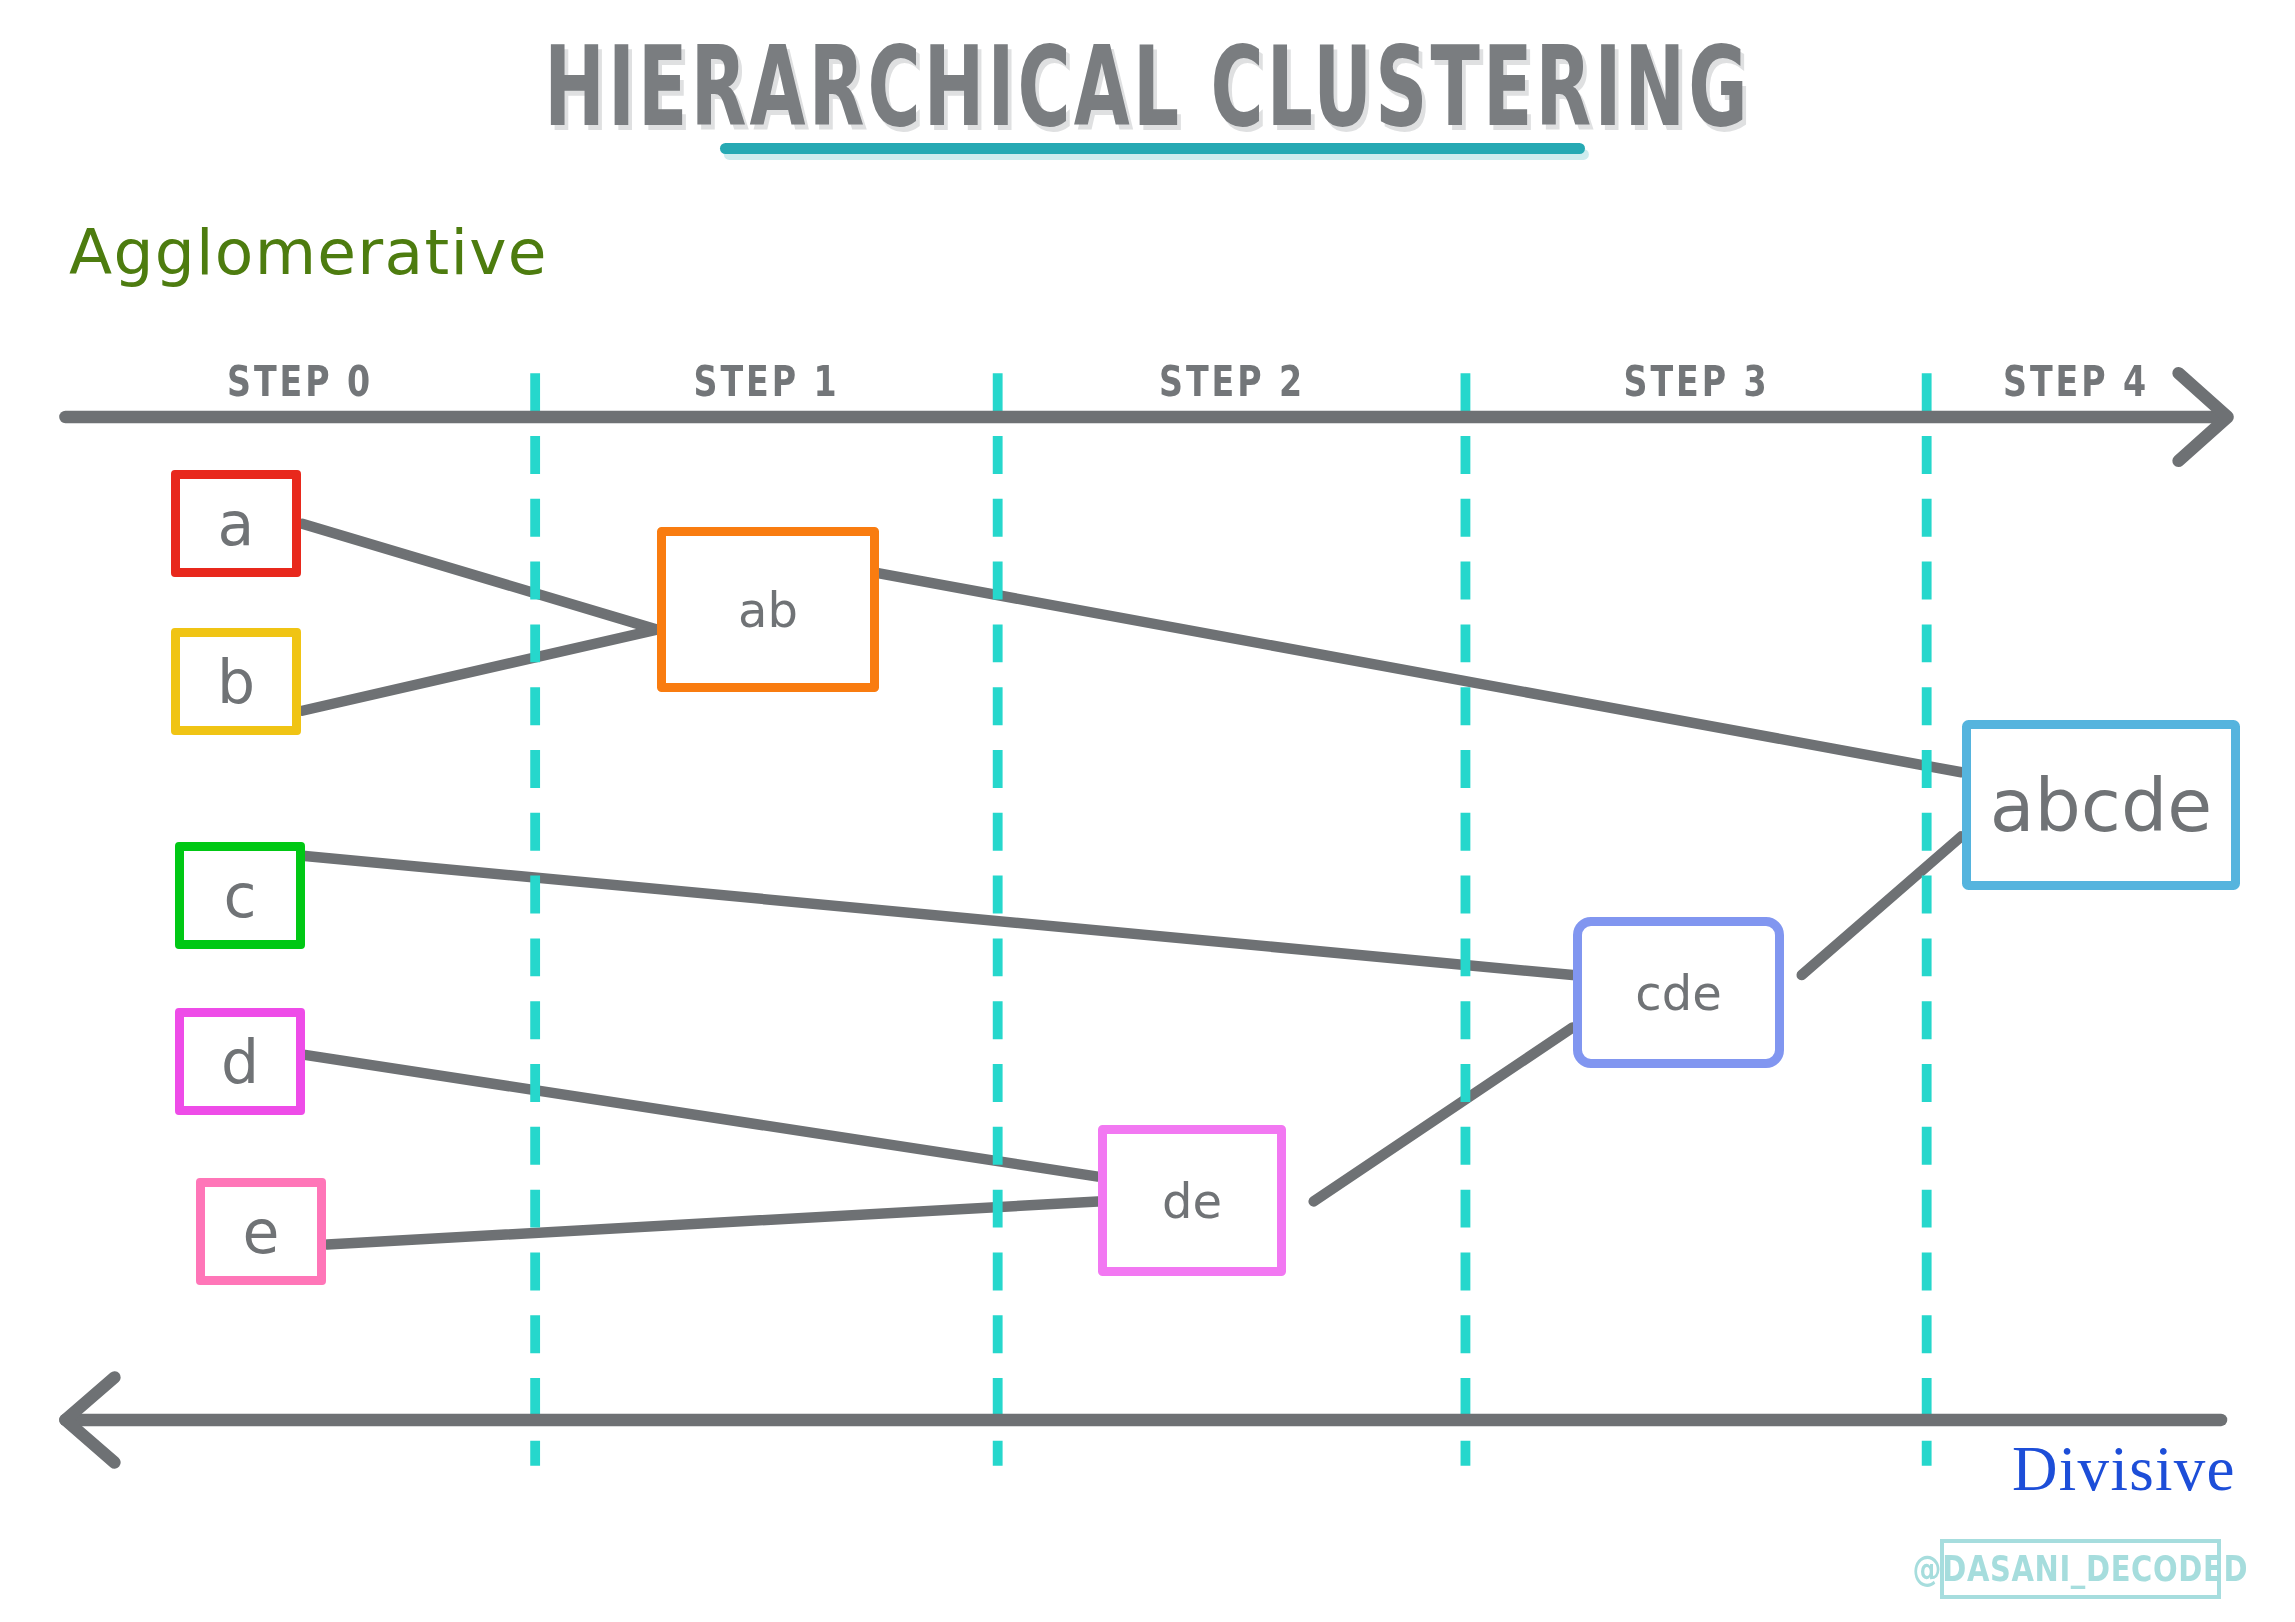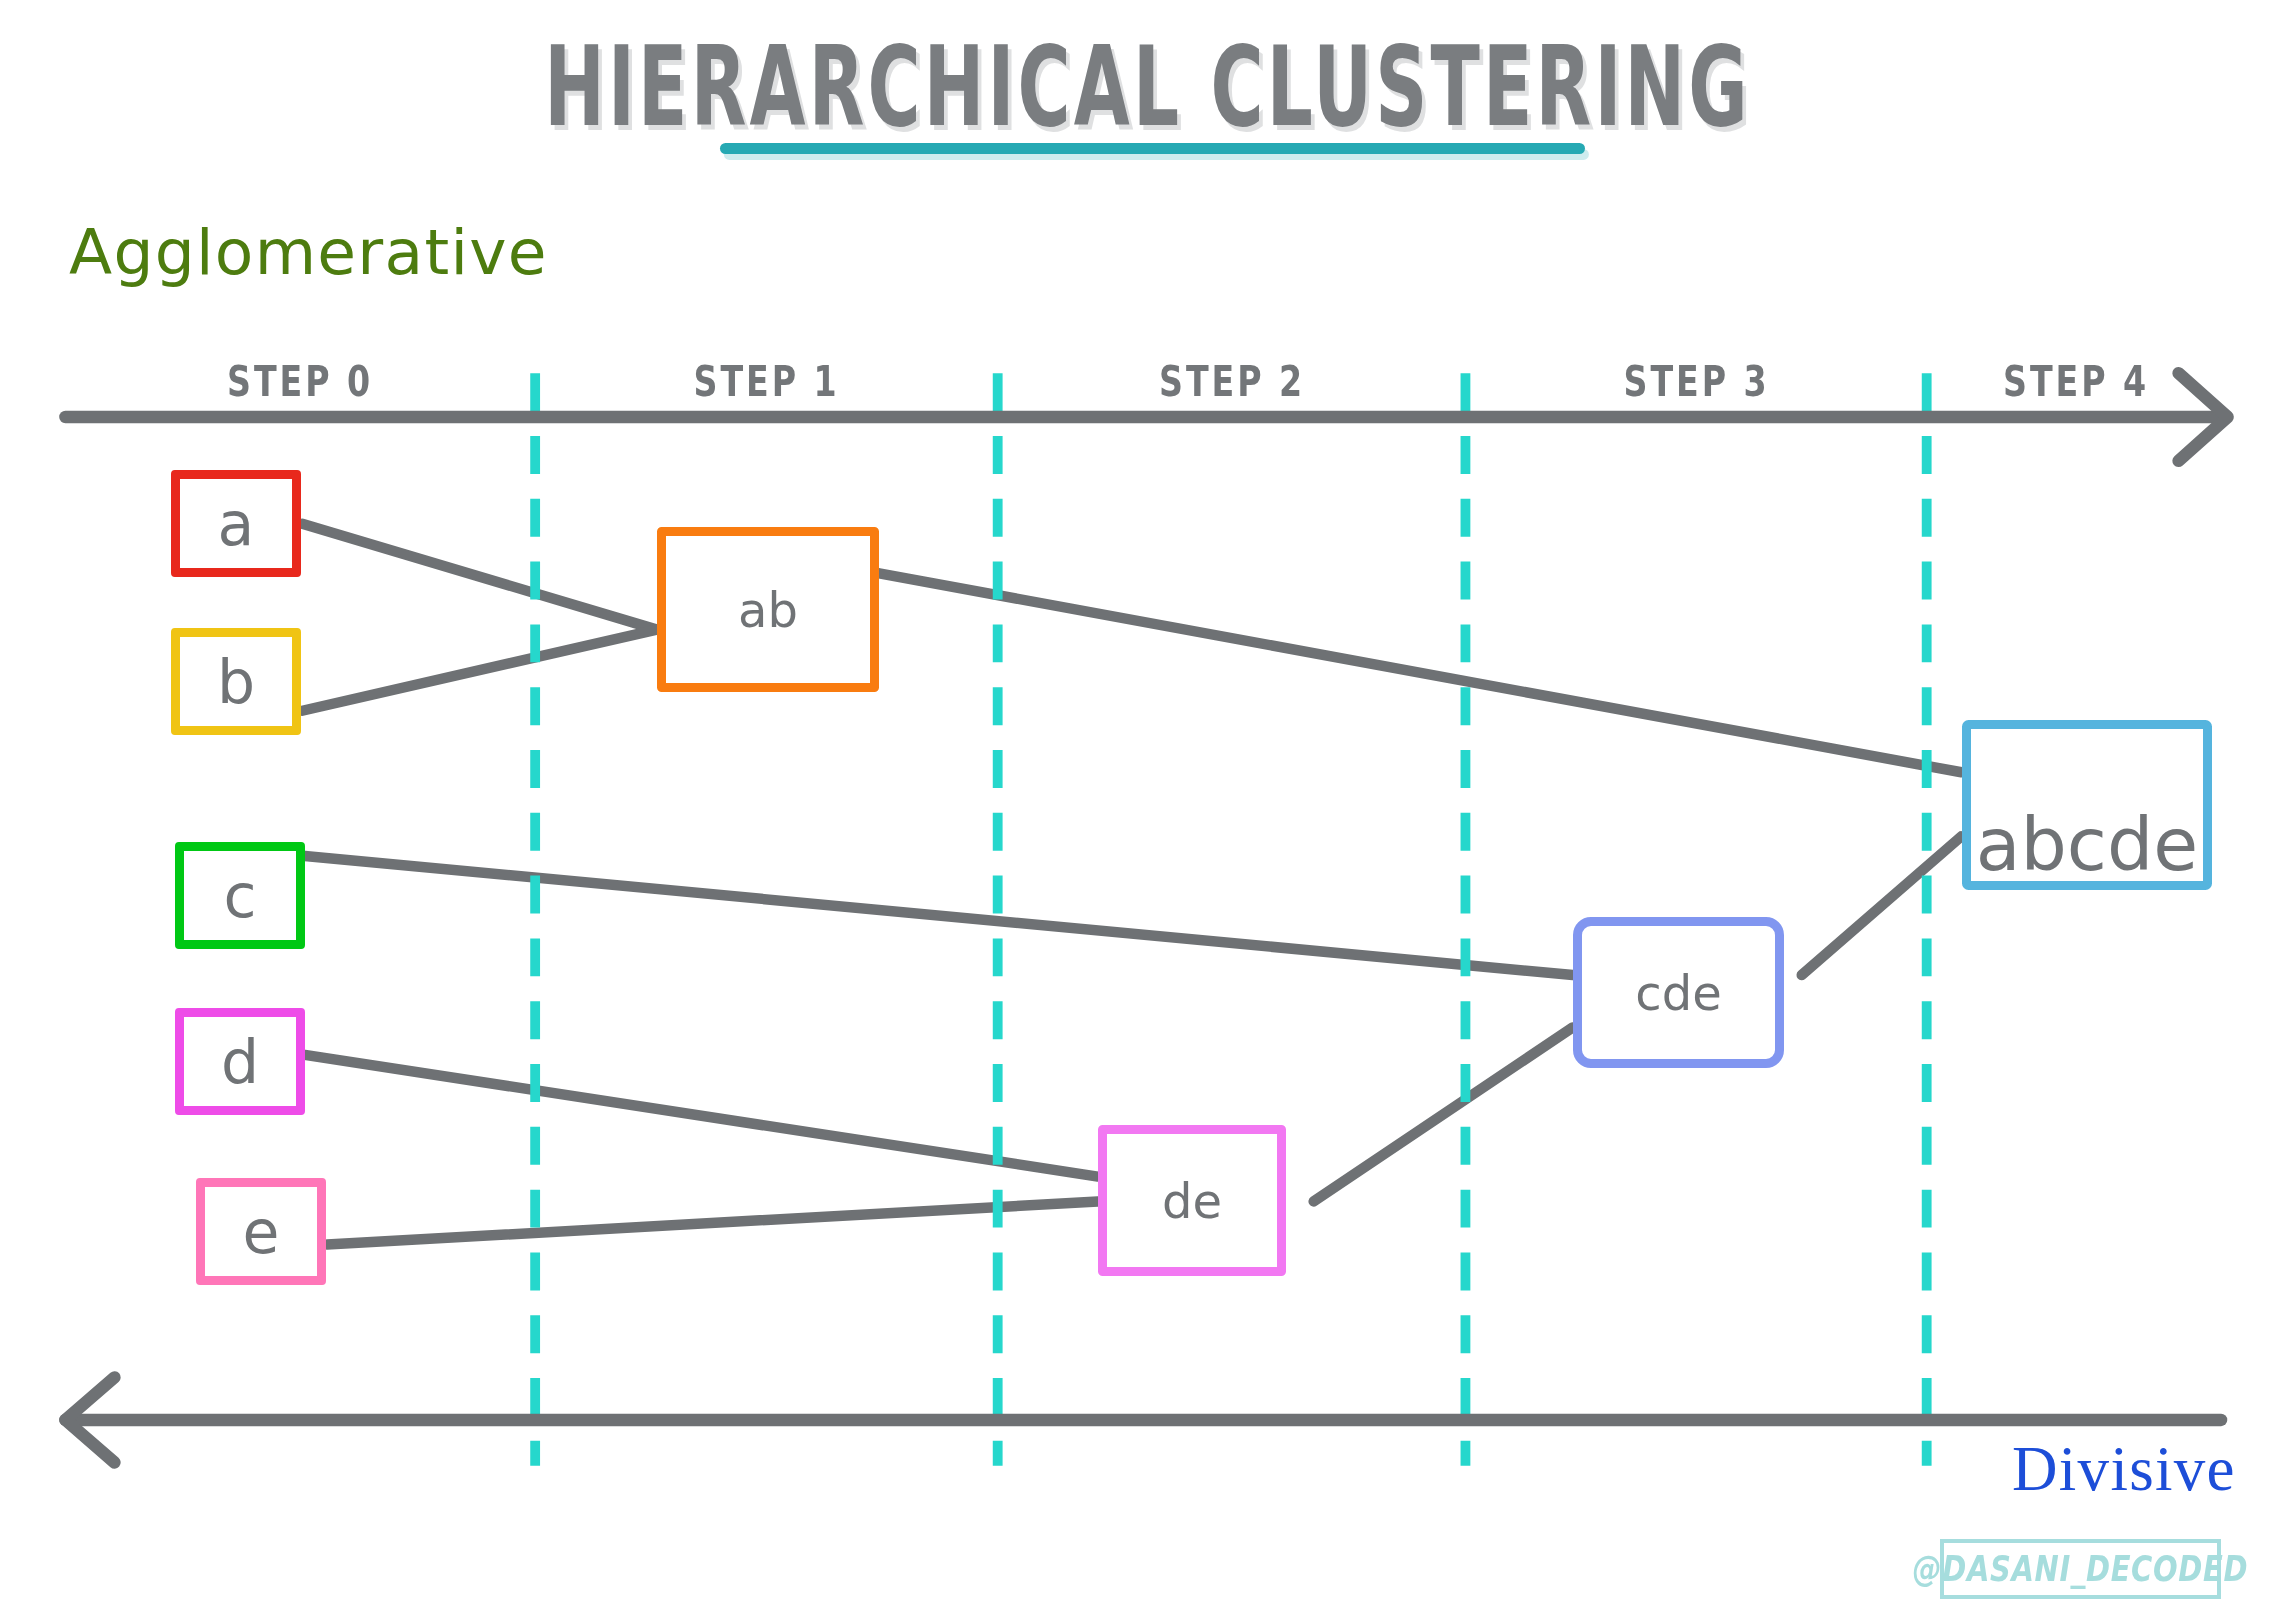--- a/index.html
+++ b/index.html
@@ -122,21 +122,20 @@
     position: absolute;
     left: 1940px;
     top: 1539px;
     width: 281px;
     height: 60px;
     box-sizing: border-box;
     border: 4.6px solid #a6ddde;
     display: flex;
     align-items: center;
     justify-content: center;
-    font-style: italic;
   }
   .watermark span {
     font-family: "DejaVu Sans Condensed", "Liberation Sans Narrow", "Liberation Sans", sans-serif;
     font-size: 35px;
     font-weight: 700;
     letter-spacing: 0.7px;
     color: #a6dddd;
     transform: scaleX(0.92);
     white-space: nowrap;
   }
@@ -212,21 +211,21 @@
     </div>
     <div class="node node-merge" style="left: 657px; top: 527px; width: 222px; height: 165px; border-color: rgb(249, 124, 16);">
       <span class="node-label">ab</span>
     </div>
     <div class="node node-merge" style="left: 1098px; top: 1125px; width: 188px; height: 151px; border-color: rgb(242, 120, 242);">
       <span class="node-label">de</span>
     </div>
     <div class="node node-merge" style="left: 1573px; top: 917px; width: 211px; height: 151px; border-color: rgb(129, 150, 240); border-radius: 18px;">
       <span class="node-label">cde</span>
     </div>
-    <div class="node node-root" style="left: 1962px; top: 720px; width: 250px; height: 170px; border-color: rgb(85, 180, 222); align-items: flex-end;">
+    <div class="node node-root" style="left: 1962px; top: 720px; width: 278px; height: 170px; border-color: rgb(85, 180, 222);">
       <span class="node-label">abcde</span>
     </div>
   </div>
 
 <div class="watermark">
   <span>@DASANI_DECODED</span>
 </div>
 
 
 </body></html>

